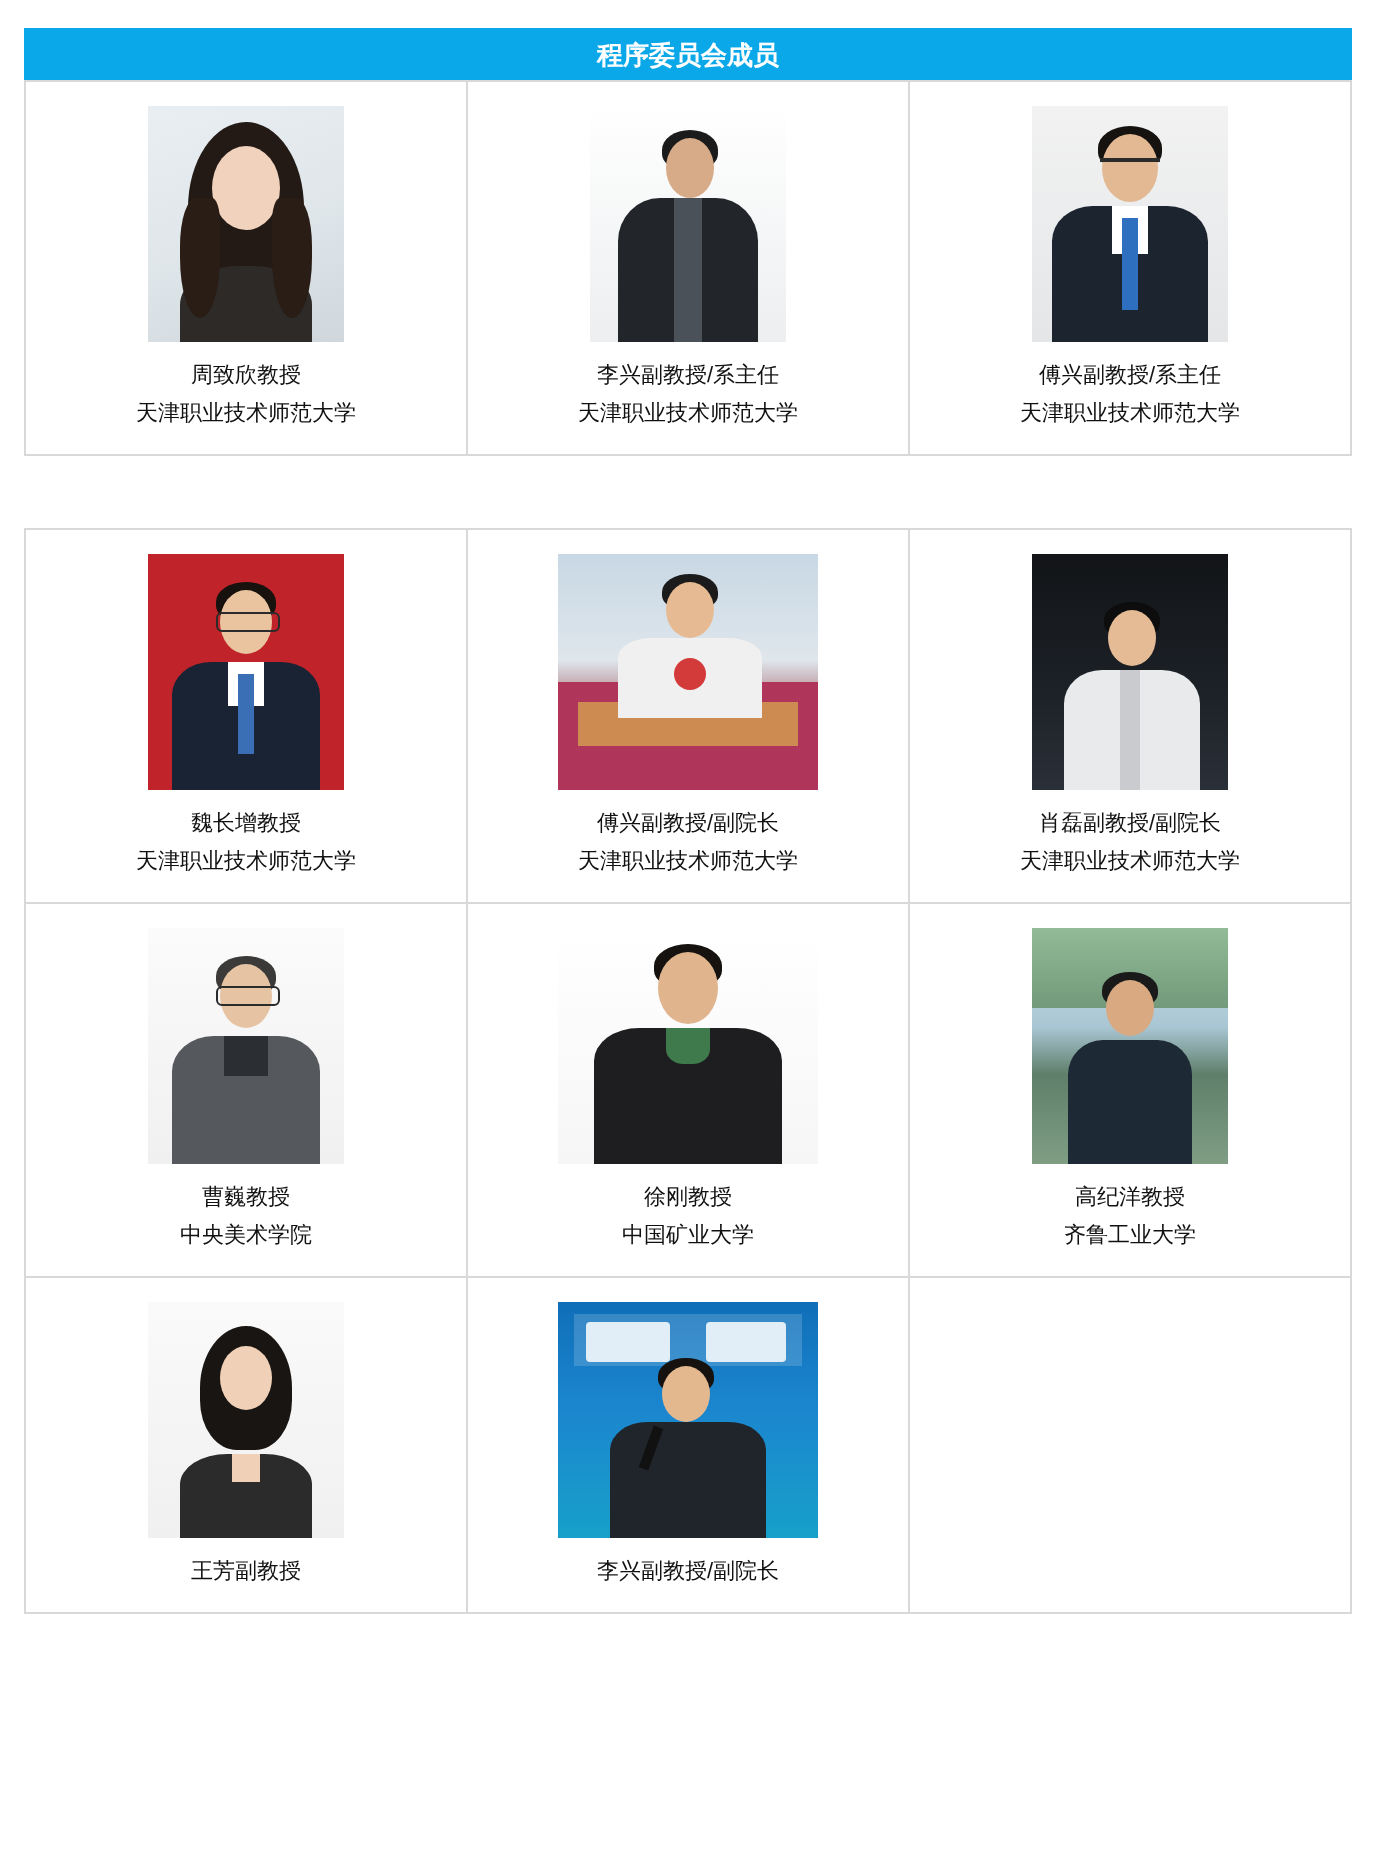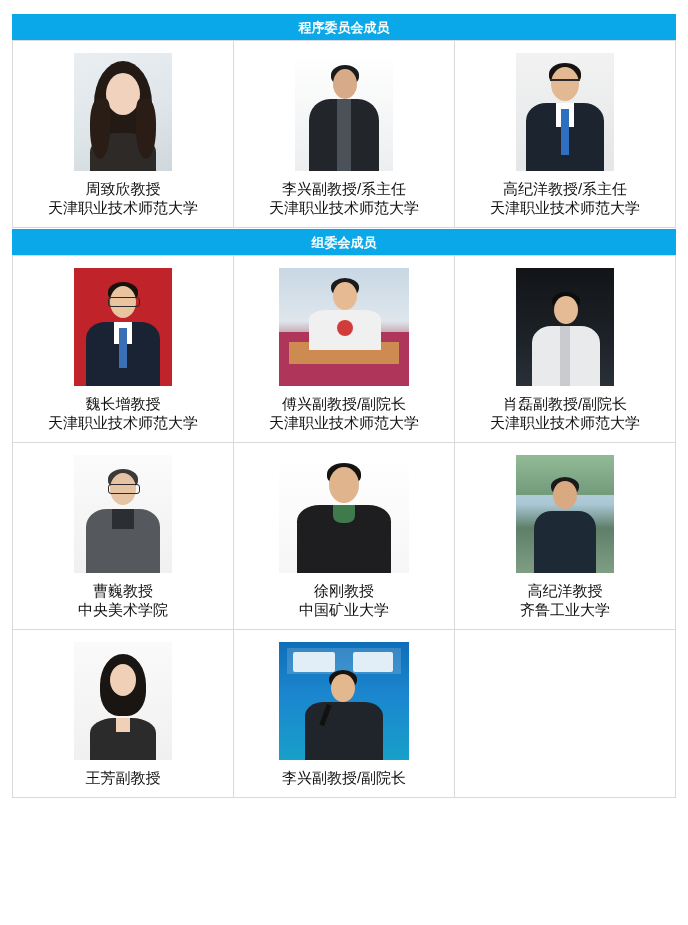--- a/index.html
+++ b/index.html
@@ -14,21 +14,21 @@
     font-size: 13px;
     color: #1a1a1a;
     -webkit-font-smoothing: antialiased;
   }
   .page {
     width: 688px;
     padding: 14px 12px 0 12px;
     box-sizing: border-box;
   }
   .section {
-    margin-bottom: 1px;
+    margin-bottom: 36px;
   }
   .section-header {
     background: #0aa8e8;
     color: #ffffff;
     text-align: center;
     font-size: 13px;
     font-weight: bold;
     line-height: 26px;
     height: 26px;
     border: 1px solid #0aa8e8;
@@ -66,21 +66,21 @@
   }
   .photo.wide {
     width: 130px;
   }
   .photo .ph-bg {
     position: absolute;
     inset: 0;
   }
   .name-line {
     text-align: center;
-    font-size: 15px;
+    font-size: 11px;
     line-height: 19px;
     color: #111;
     white-space: nowrap;
   }
   .notes {
     padding: 10px 8px 12px 8px;
     text-align: center;
   }
   .notes div {
     font-size: 12.5px;
@@ -143,31 +143,30 @@
           <div class="cell">
             <div class="photo">
               <div class="ph-bg" style="background:linear-gradient(180deg,#f2f2f2 0%,#e4e6e8 100%);"></div>
               <div class="p-hair" style="left:33px;top:10px;width:32px;height:22px;background:#15120f;"></div>
               <div class="p-head" style="left:35px;top:14px;width:28px;height:34px;background:#e3b993;"></div>
               <div style="position:absolute;left:34px;top:26px;width:30px;height:7px;border-top:2px solid #2b2b2b;"></div>
               <div class="p-body" style="left:10px;top:50px;width:78px;height:68px;background:#1c2430;border-radius:26% 26% 0 0;"></div>
               <div style="position:absolute;left:40px;top:50px;width:18px;height:24px;background:#ffffff;"></div>
               <div style="position:absolute;left:45px;top:56px;width:8px;height:46px;background:#2e6fc0;"></div>
             </div>
-            <div class="name-line">高纪洋教授/系主任</div>
+            <div class="name-line">傅兴副教授/系主任</div>
             <div class="name-line">天津职业技术师范大学</div>
           </div>
         </td>
       </tr>
     </tbody>
       </table>
   </div>
 
   <div class="section">
-    <div class="section-header">组委会成员</div>
     <table class="grid">
       <tbody>
           <tr>
         <td>
           <div class="cell">
             <div class="photo">
               <div class="ph-bg" style="background:#c0232a;"></div>
               <div class="p-hair" style="left:34px;top:14px;width:30px;height:20px;background:#18120e;"></div>
               <div class="p-head" style="left:36px;top:18px;width:26px;height:32px;background:#e9c49f;"></div>
               <div style="position:absolute;left:34px;top:29px;width:30px;height:8px;border:1.5px solid #2b2b2b;border-radius:3px;"></div>

